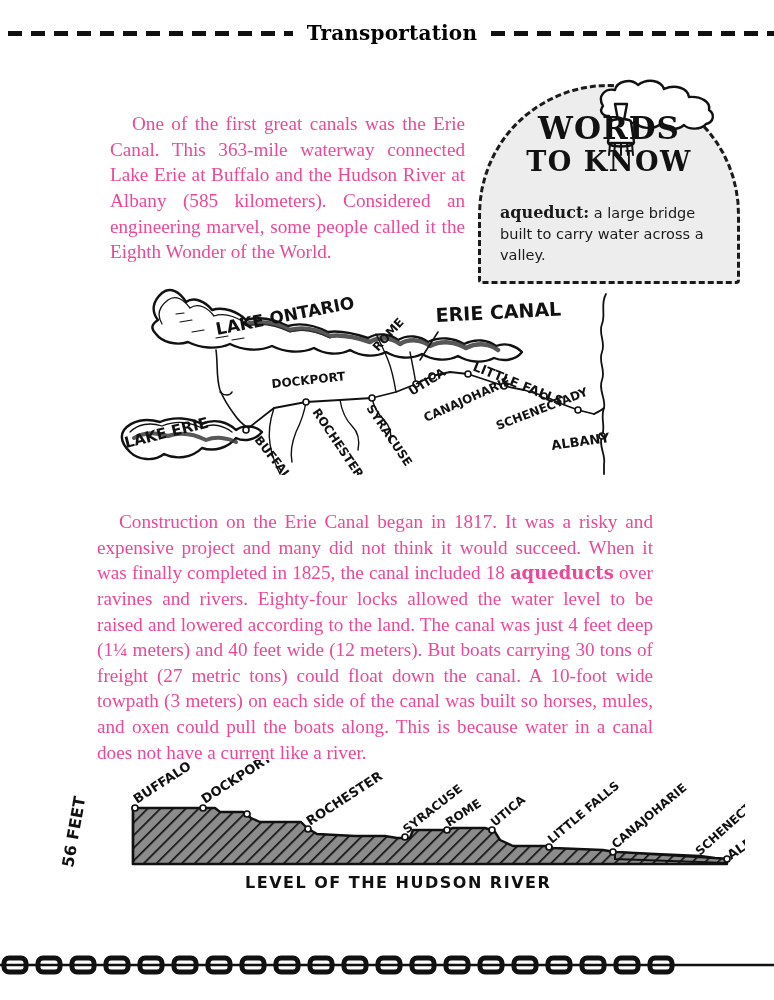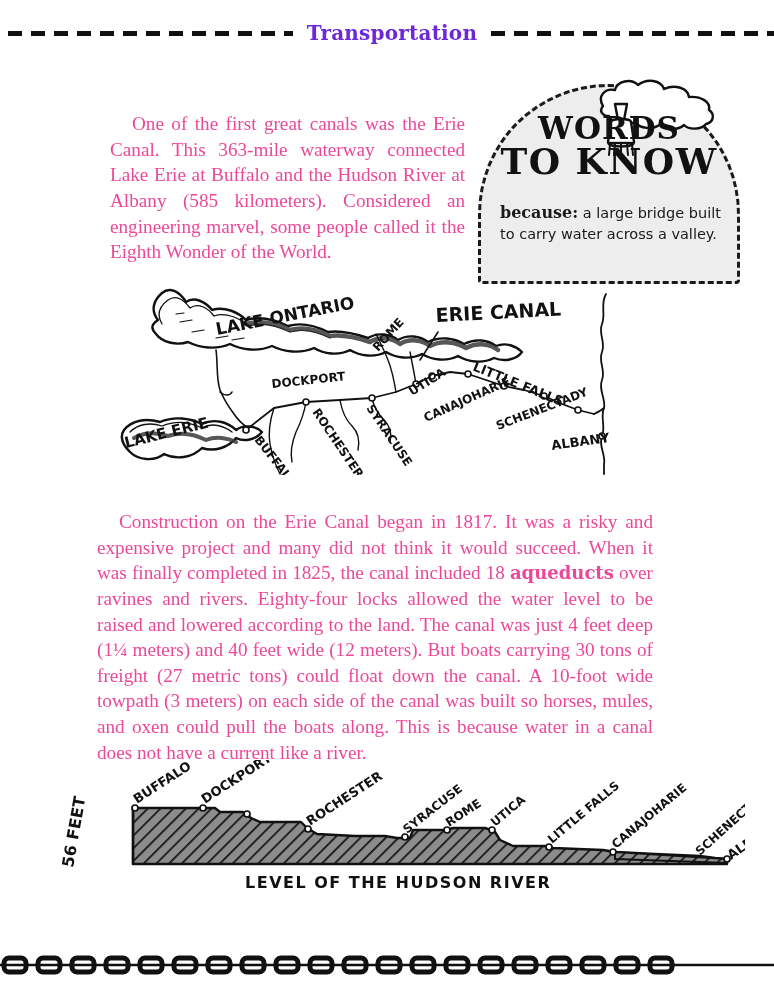--- a/index.html
+++ b/index.html
@@ -36,21 +36,21 @@
       rgba(0,0,0,0) 14px, rgba(0,0,0,0) 23px);
   }
   .header-dash-left { margin-right: 14px; margin-left: 8px; }
   .header-dash-right { margin-left: 14px; margin-right: -2px; }
   .header-title {
     font-family: "DejaVu Serif", serif;
     font-weight: bold;
     font-size: 20px;
     letter-spacing: 0.2px;
     white-space: nowrap;
-    color: #6d28d9;
+    color: #000000;
   }
 
   
   .para {
     position: absolute;
     font-family: "Liberation Serif", serif;
     font-size: 19.2px;
     line-height: 25.6px;
     text-align: justify;
     color: #ec4899;
@@ -91,21 +91,21 @@
     left: 0; right: 0;
     top: 28px;
     text-align: center;
     font-family: "DejaVu Serif", serif;
     font-weight: bold;
     font-size: 31px;
     letter-spacing: 1px;
     line-height: 33px;
     color: #111111;
   }
-  .wtk-title .l2 { font-size: 36px; letter-spacing: 1.5px; }
+  .wtk-title .l2 { font-size: 27px; letter-spacing: 1.5px; }
   .wtk-def {
     position: absolute;
     left: 22px;
     right: 16px;
     top: 118px;
     font-family: "DejaVu Sans", sans-serif;
     font-size: 14.5px;
     line-height: 21px;
     color: #1a1a1a;
   }
@@ -179,21 +179,21 @@
     <path d="M45 68 L44 79 M50 68 L49 79 M56 68 L56 79 M62 68 L63 79 M67 68 L68 79" stroke="#111111" stroke-width="2" stroke-linecap="round" fill="none"></path>
     <path d="M43 67 L69 67" stroke="#111111" stroke-width="2.4"></path>
   </svg>
 
   <div class="wtk-title">
     <div class="l1">WORDS</div>
     <div class="l2">TO KNOW</div>
   </div>
 
   <div class="wtk-def">
-    <span class="term">because:</span><span> a large bridge built to carry water across a valley.</span>
+    <span class="term">aqueduct:</span><span> a large bridge built to carry water across a valley.</span>
   </div>
 </div>
 
 <div class="map-fig">
   <svg viewBox="0 0 540 195" width="540" height="195">
     <g fill="none" stroke="#111111" stroke-linejoin="round" stroke-linecap="round">
 
       <path d="M38 40 C30 30 34 20 42 13 C50 6 60 12 66 22 C74 16 86 22 92 30
                C104 26 118 32 126 40 C140 36 156 40 168 46 C182 42 196 46 208 52
                C222 50 236 54 248 58 C258 52 270 54 278 60 C288 54 300 56 308 62

